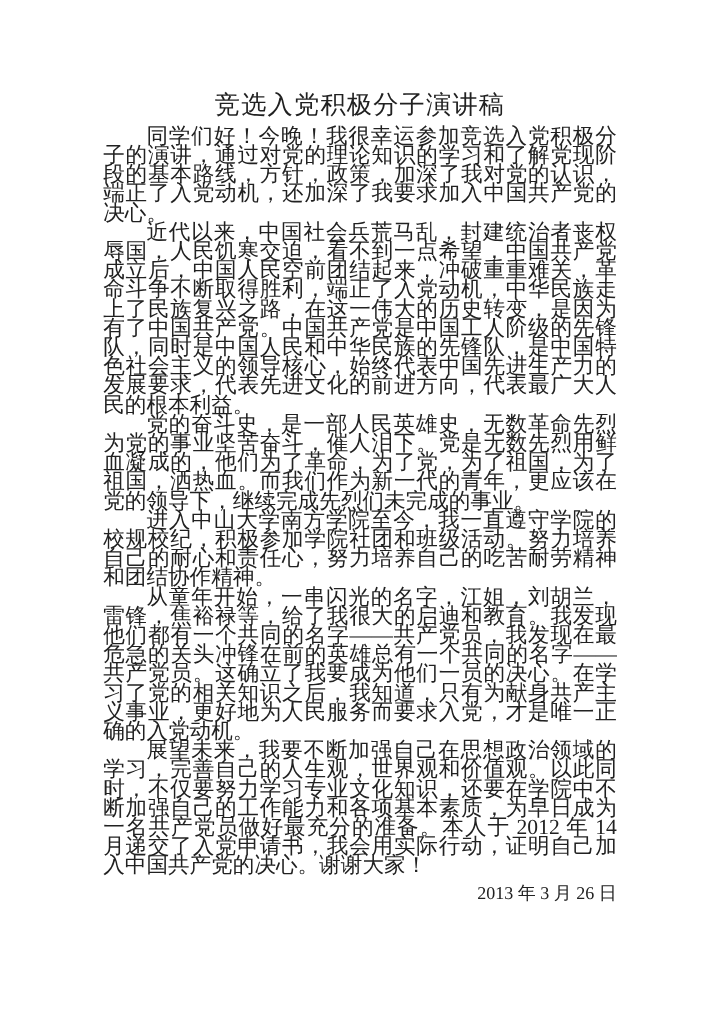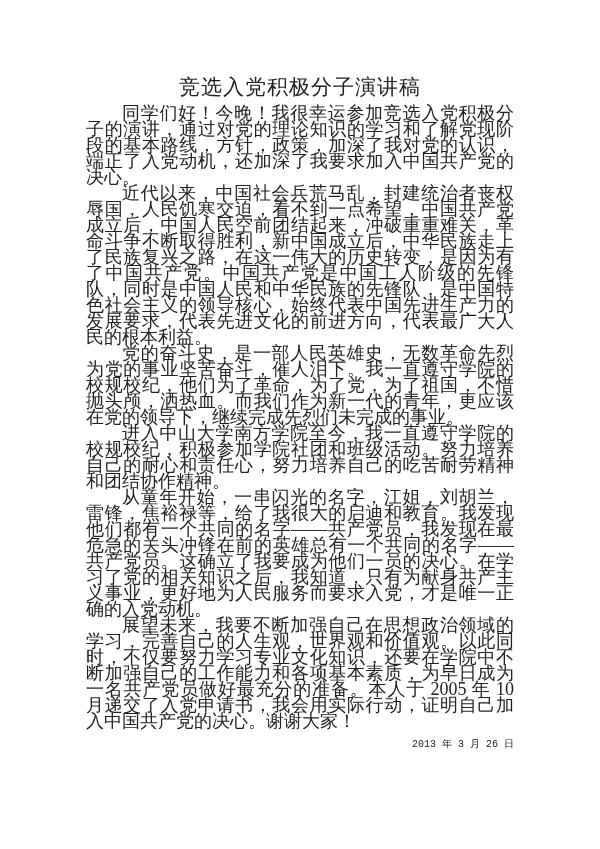--- a/index.html
+++ b/index.html
@@ -31,35 +31,34 @@
     margin: 0;
     font-size: 18px;
     line-height: 16px;
     text-align: justify;
     text-justify: inter-ideograph;
     text-indent: 2em;
     word-break: break-all;
   }
   .doc-date {
     margin-top: 8px;
-    font-size: 10px;
+    font-size: 15px;
     line-height: 16px;
     text-align: right;
-    font-family: Liberation Mono, monospace;
   }
 </style>
 </head>
 <body>
 
 <div class="page">
   <h1 class="doc-title">竞选入党积极分子演讲稿</h1>
 
   <div class="doc-body">
     <p>同学们好！今晚！我很幸运参加竞选入党积极分子的演讲，通过对党的理论知识的学习和了解党现阶段的基本路线，方针，政策，加深了我对党的认识，端正了入党动机，还加深了我要求加入中国共产党的决心。</p>
-    <p>近代以来，中国社会兵荒马乱，封建统治者丧权辱国，人民饥寒交迫，看不到一点希望，中国共产党成立后，中国人民空前团结起来，冲破重重难关，革命斗争不断取得胜利，新中国成立后，中华民族走上了民族复兴之路，在这一伟大的历史转变，是因为有了中国共产党。中国共产党是中国工人阶级的先锋队，同时是中国人民和中华民族的先锋队，是中国特色社会主义的领导核心，始终代表中国先进生产力的发展要求，代表先进文化的前进方向，代表最广大人民的根本利益。</p>
-    <p>党的奋斗史，是一部人民英雄史，无数革命先烈为党的事业坚苦奋斗，催人泪下。我一直遵守学院的校规校纪，他们为了革命，为了党，为了祖国，不惜抛头颅，洒热血。而我们作为新一代的青年，更应该在党的领导下，继续完成先烈们未完成的事业。</p>
+    <p>近代以来，中国社会兵荒马乱，封建统治者丧权辱国，人民饥寒交迫，看不到一点希望，中国共产党成立后，中国人民空前团结起来，冲破重重难关，革命斗争不断取得胜利，端正了入党动机，中华民族走上了民族复兴之路，在这一伟大的历史转变，是因为有了中国共产党。中国共产党是中国工人阶级的先锋队，同时是中国人民和中华民族的先锋队，是中国特色社会主义的领导核心，始终代表中国先进生产力的发展要求，代表先进文化的前进方向，代表最广大人民的根本利益。</p>
+    <p>党的奋斗史，是一部人民英雄史，无数革命先烈为党的事业坚苦奋斗，催人泪下。党是无数先烈用鲜血凝成的，他们为了革命，为了党，为了祖国，为了祖国，洒热血。而我们作为新一代的青年，更应该在党的领导下，继续完成先烈们未完成的事业。</p>
     <p>进入中山大学南方学院至今，我一直遵守学院的校规校纪，积极参加学院社团和班级活动。努力培养自己的耐心和责任心，努力培养自己的吃苦耐劳精神和团结协作精神。</p>
     <p>从童年开始，一串闪光的名字，江姐，刘胡兰，雷锋，焦裕禄等，给了我很大的启迪和教育。我发现他们都有一个共同的名字——共产党员，我发现在最危急的关头冲锋在前的英雄总有一个共同的名字——共产党员。这确立了我要成为他们一员的决心。在学习了党的相关知识之后，我知道，只有为献身共产主义事业，更好地为人民服务而要求入党，才是唯一正确的入党动机。</p>
-    <p>展望未来，我要不断加强自己在思想政治领域的学习，完善自己的人生观，世界观和价值观。以此同时，不仅要努力学习专业文化知识，还要在学院中不断加强自己的工作能力和各项基本素质，为早日成为一名共产党员做好最充分的准备。本人于 2005 年 10 月递交了入党申请书，我会用实际行动，证明自己加入中国共产党的决心。谢谢大家！</p>
+    <p>展望未来，我要不断加强自己在思想政治领域的学习，完善自己的人生观，世界观和价值观。以此同时，不仅要努力学习专业文化知识，还要在学院中不断加强自己的工作能力和各项基本素质，为早日成为一名共产党员做好最充分的准备。本人于 2012 年 14 月递交了入党申请书，我会用实际行动，证明自己加入中国共产党的决心。谢谢大家！</p>
   </div>
 
   <div class="doc-date">2013 年 3 月 26 日</div>
 </div>
 
 </body></html>

